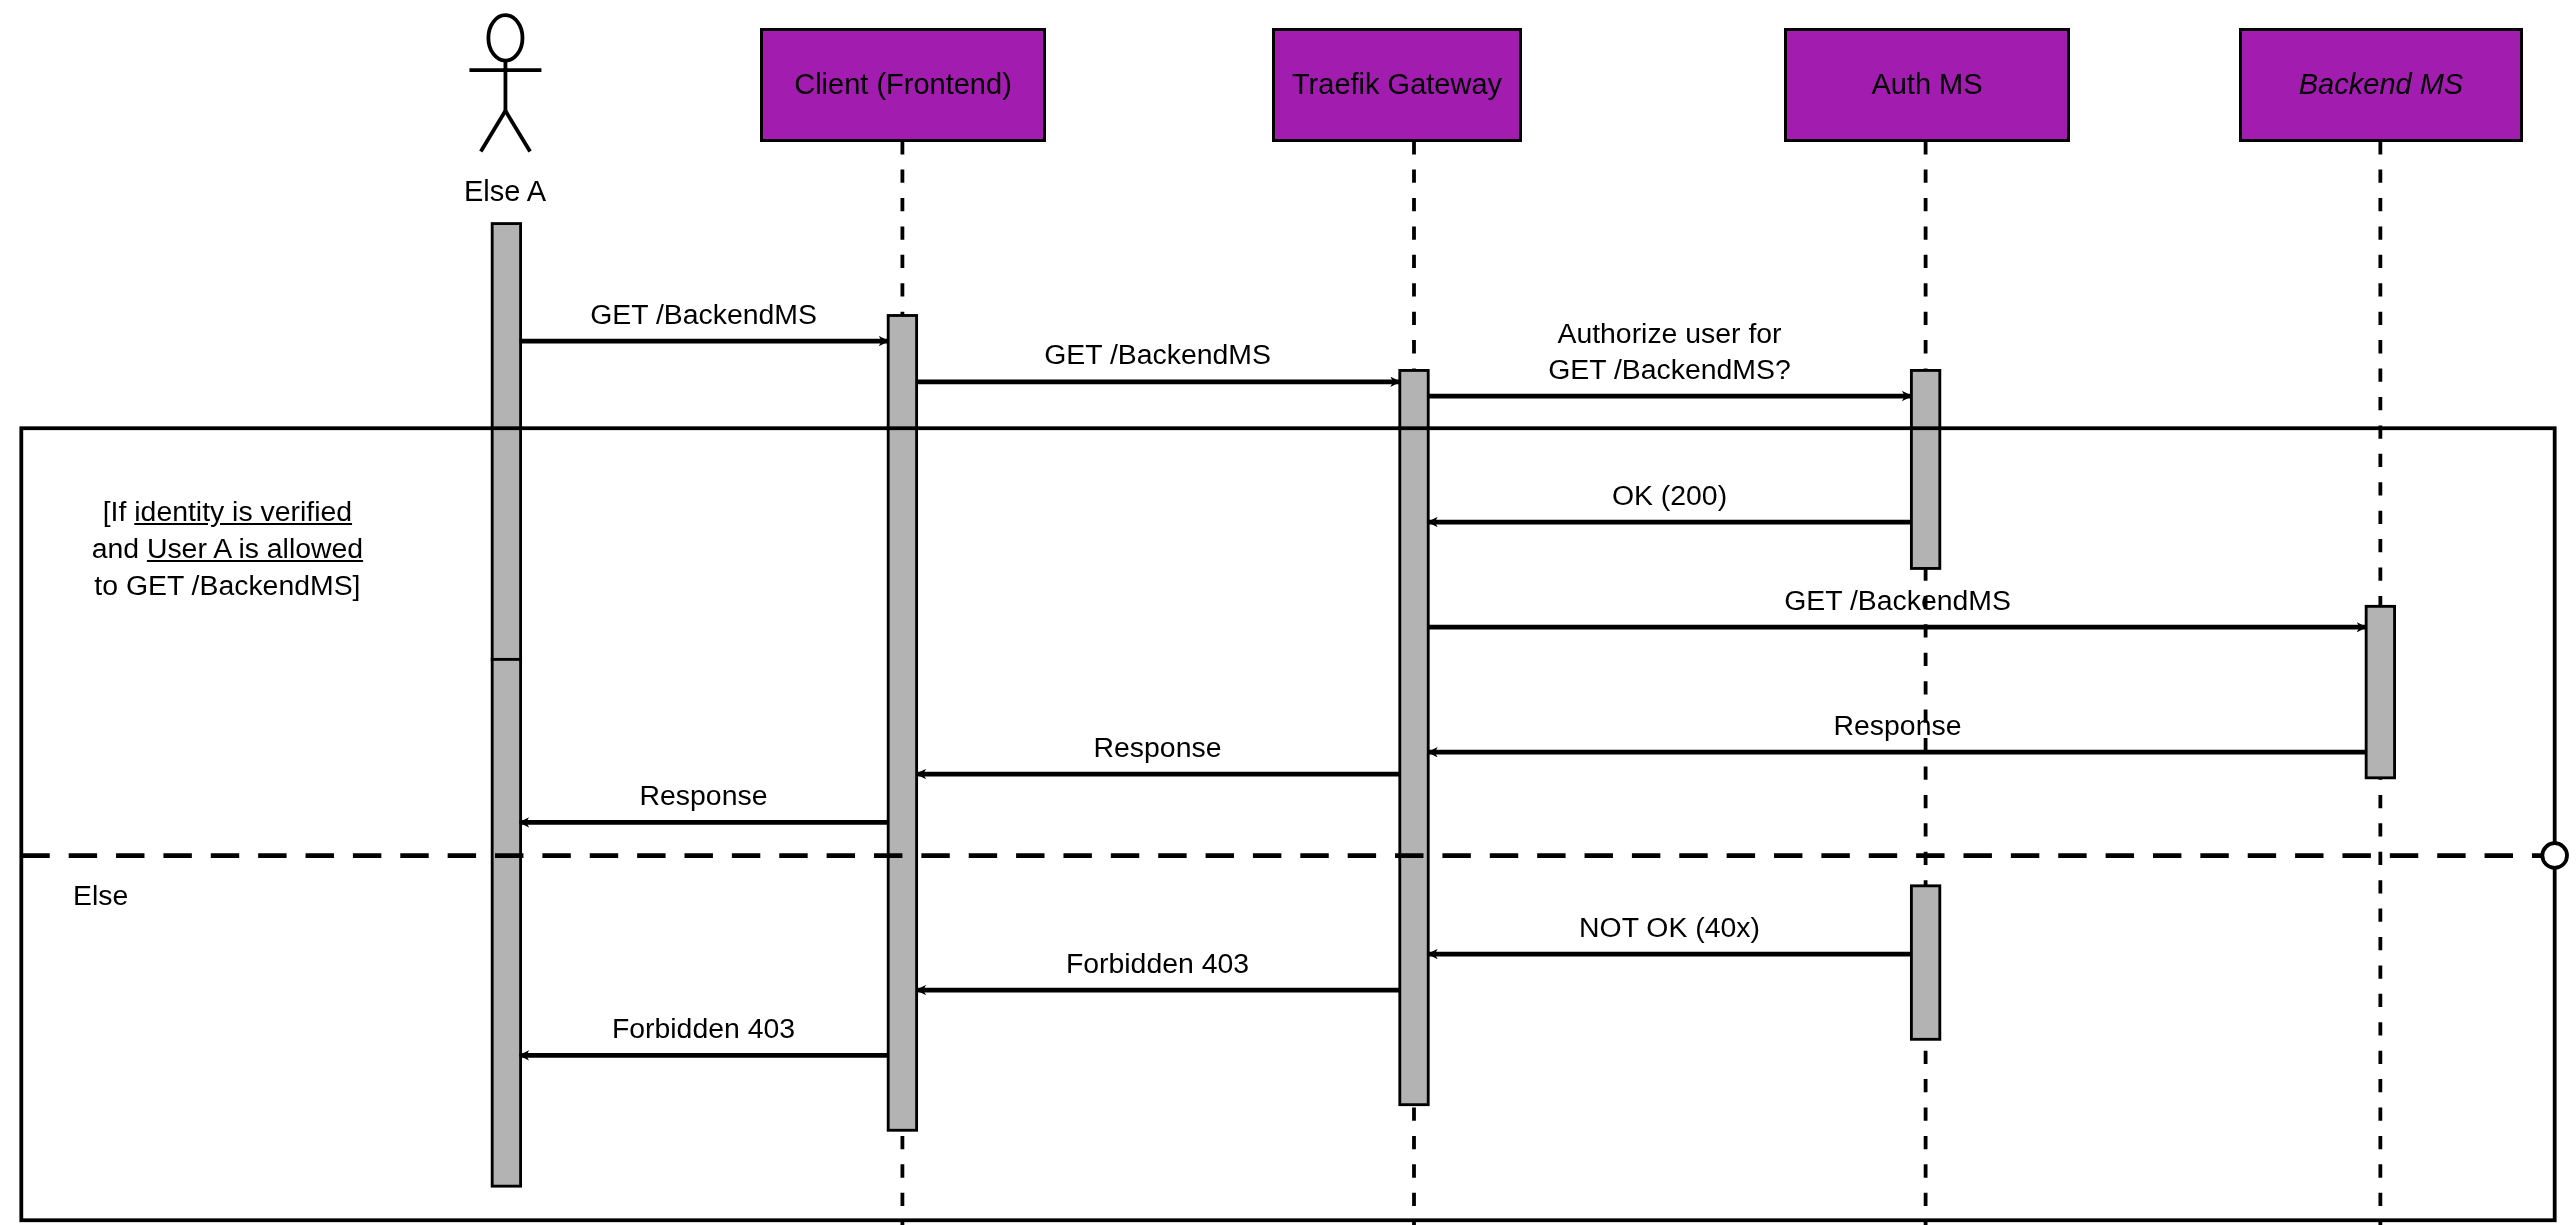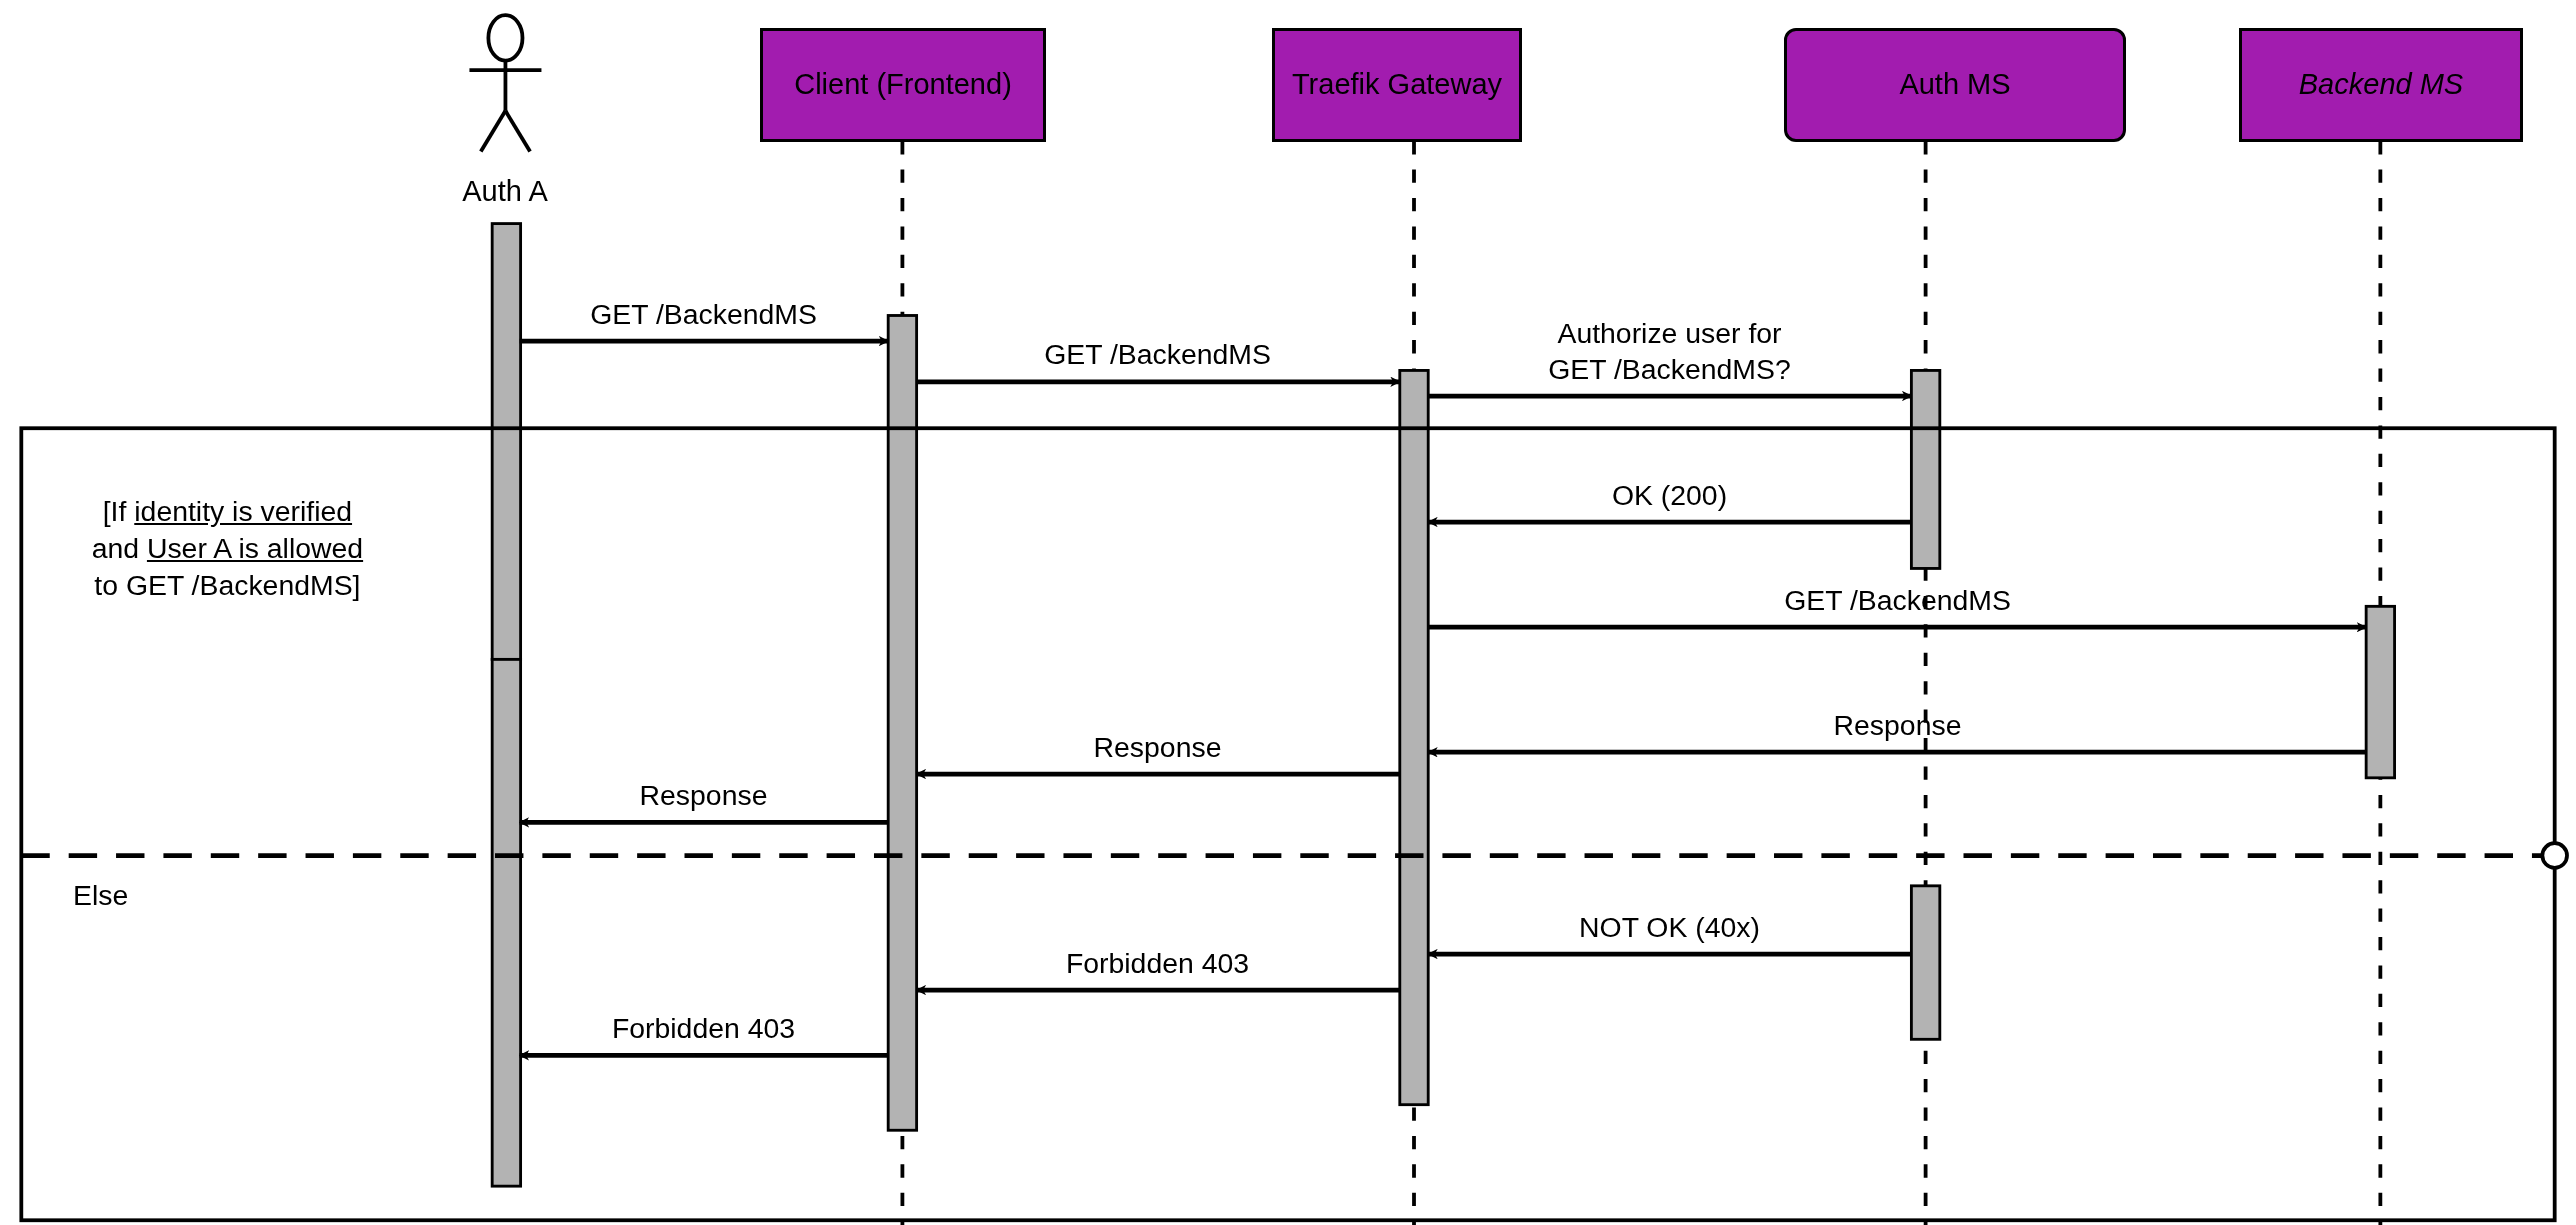--- a/index.html
+++ b/index.html
@@ -115,28 +115,28 @@
         <line x1="2497" y1="794" x2="1507" y2="794" stroke="#000000" stroke-width="5" marker-end="url(#arrowFilled)"></line>
         <line x1="1477" y1="817" x2="967" y2="817" stroke="#000000" stroke-width="5" marker-end="url(#arrowFilled)"></line>
         <line x1="937" y1="868" x2="548" y2="868" stroke="#000000" stroke-width="5" marker-end="url(#arrowFilled)"></line>
         <line x1="2017" y1="1007" x2="1507" y2="1007" stroke="#000000" stroke-width="5" marker-end="url(#arrowFilled)"></line>
         <line x1="1477" y1="1045" x2="967" y2="1045" stroke="#000000" stroke-width="5" marker-end="url(#arrowFilled)"></line>
         <line x1="937" y1="1114" x2="548" y2="1114" stroke="#000000" stroke-width="5" marker-end="url(#arrowFilled)"></line>
       </g>
   </svg>
 
   <div id="boxes">
-      <div class="actor-label" style="left: 363px; top: 175px; width: 284px;">Auth A</div>
+      <div class="actor-label" style="left: 363px; top: 175px; width: 284px;">Else A</div>
       <div class="lifeline-box" style="left: 760px; top: 27.5px; width: 286px; height: 114px;">
         <span>Client (Frontend)</span>
       </div>
       <div class="lifeline-box" style="left: 1272px; top: 27.5px; width: 250px; height: 114px;">
         <span>Traefik Gateway</span>
       </div>
-      <div class="lifeline-box" style="left: 1784px; top: 27.5px; width: 342px; height: 114px; border-radius: 12px;">
+      <div class="lifeline-box" style="left: 1784px; top: 27.5px; width: 286px; height: 114px;">
         <span>Auth MS</span>
       </div>
       <div class="lifeline-box" style="left: 2239px; top: 27.5px; width: 284px; height: 114px; font-style: italic;">
         <span>Backend MS</span>
       </div>
     </div>
 
   <div id="labels">
       <div class="msg-label" style="width: 663px; left: 372px; top: 296px;">
         <div>GET /BackendMS</div>

